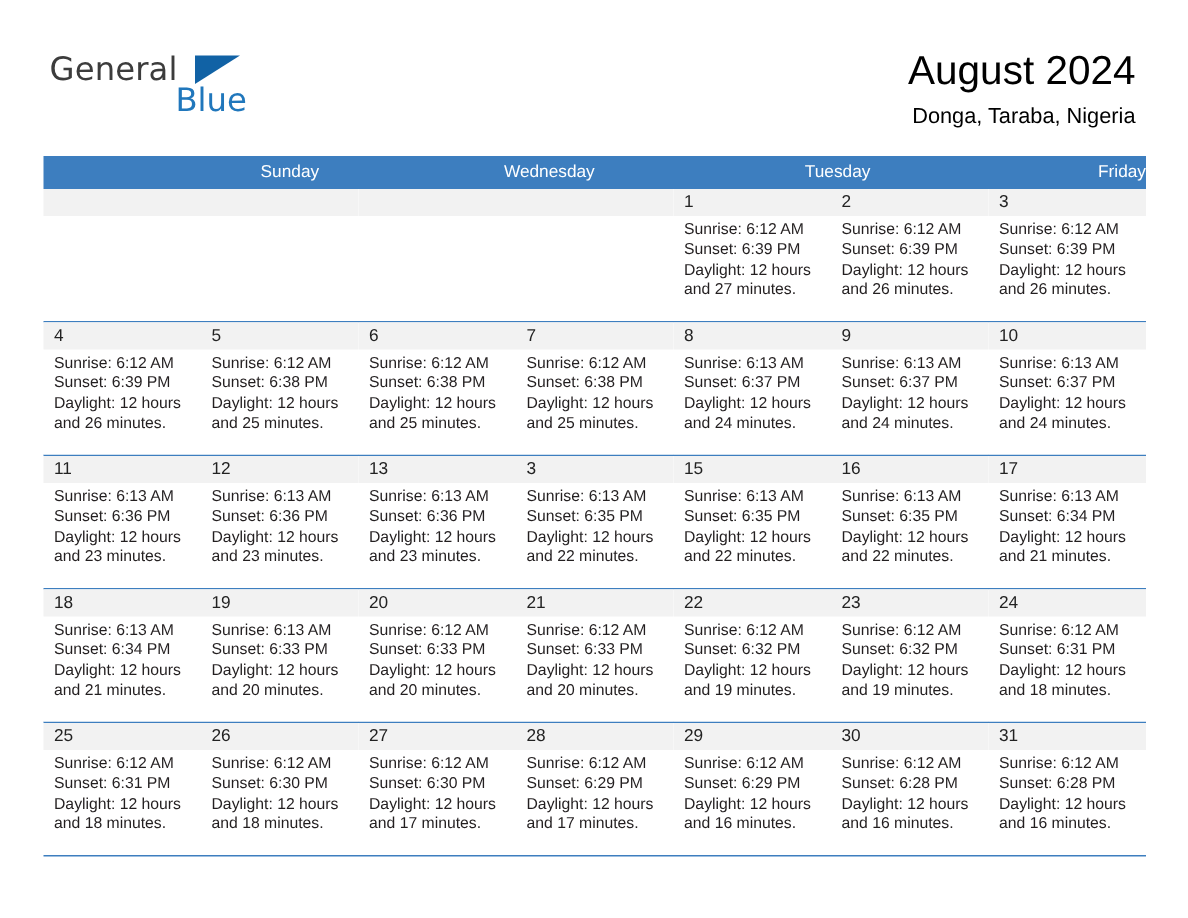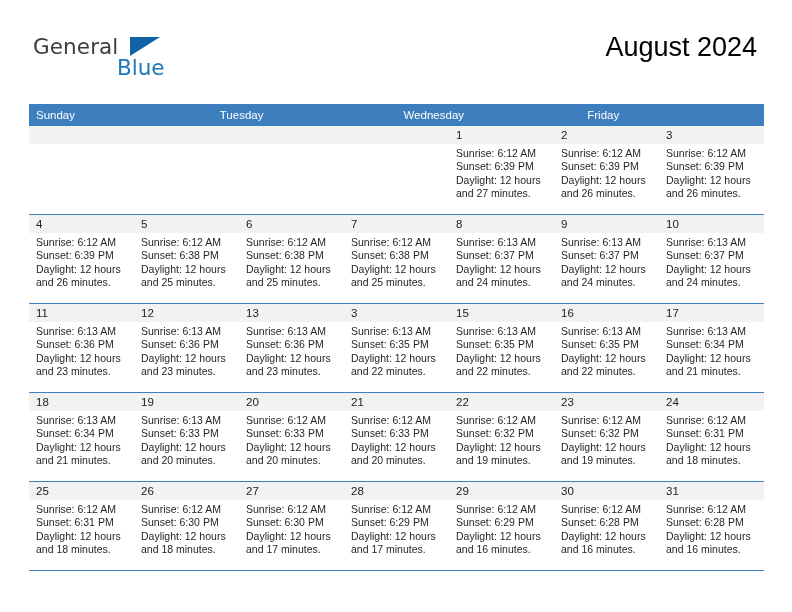--- a/index.html
+++ b/index.html
@@ -95,20 +95,21 @@
   .calendar {
     position: absolute;
     left: 29px;
     top: 104px;
     width: 735px;
   }
   .weekdays {
     display: flex;
     background: #3d7ebf;
     height: 22px;
+    text-align: right;
   }
   .weekday {
     flex: 1 1 0;
     color: #ffffff;
     font-size: 11.5px;
     line-height: 22px;
     padding-left: 7px;
     box-sizing: border-box;
     white-space: nowrap;
   }
@@ -156,30 +157,31 @@
   <div class="header">
 
     <div class="logo">
       <span class="logo-general">General</span>
       <span class="logo-triangle"></span>
       <span class="logo-blue">Blue</span>
     </div>
 
     <div class="title-block">
       <div class="cal-title">August 2024</div>
+      <div class="cal-subtitle">Donga, Taraba, Nigeria</div>
     </div>
 
   </div>
 
   <div class="calendar">
 
     <div class="weekdays">
       <div class="weekday">Sunday</div>
+      <div class="weekday">Wednesday</div>
       <div class="weekday">Tuesday</div>
-      <div class="weekday">Wednesday</div>
       <div class="weekday">Friday</div>
     </div>
 
     <div class="week">
       <div class="day empty">
         <div class="day-head"></div>
         <div class="day-body">
           <div class="day-line"></div>
           <div class="day-line"></div>
           <div class="day-line"></div>

